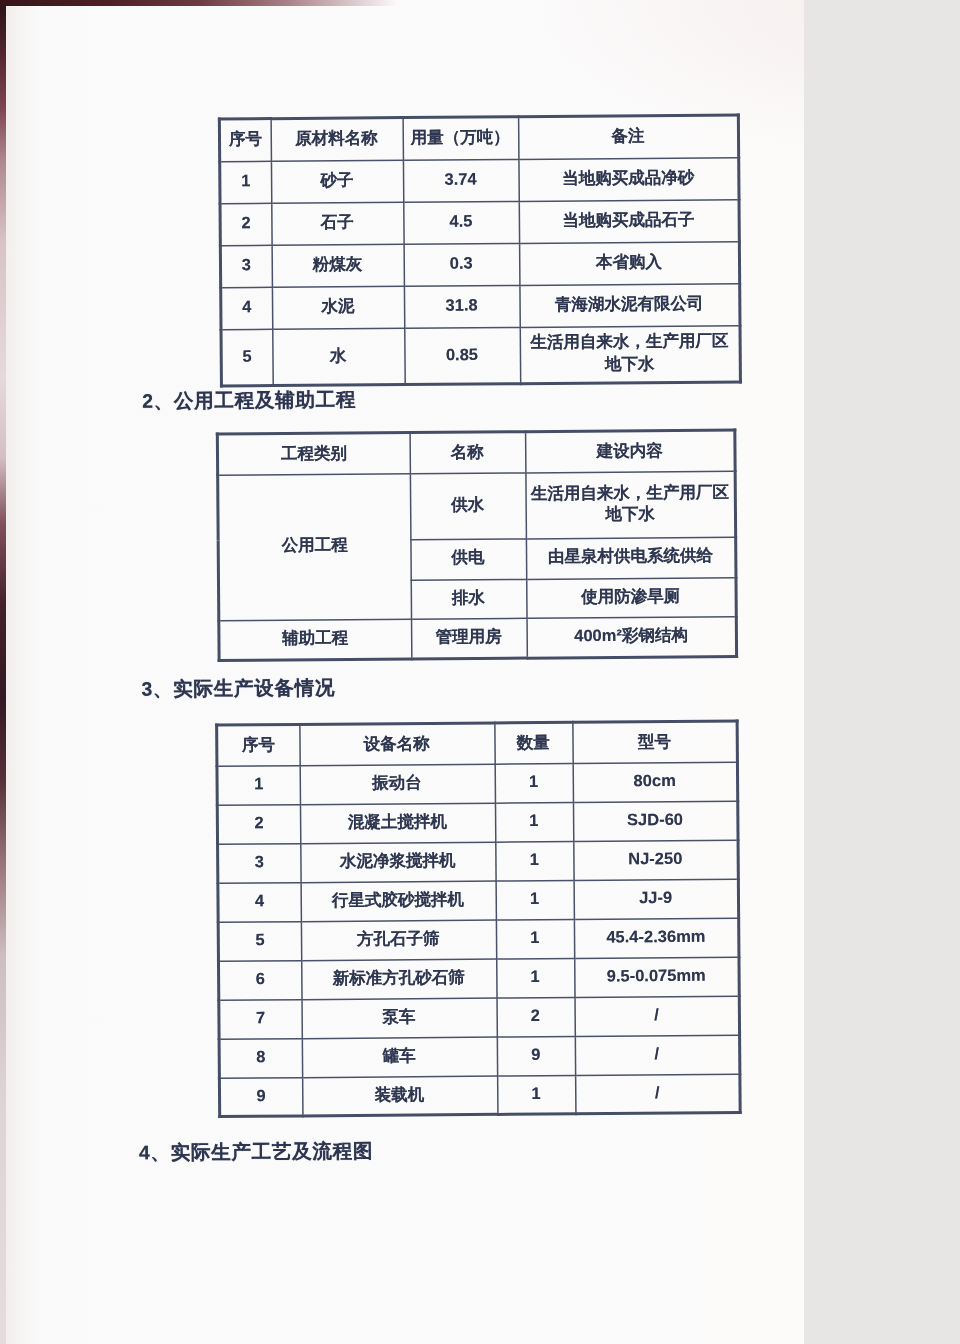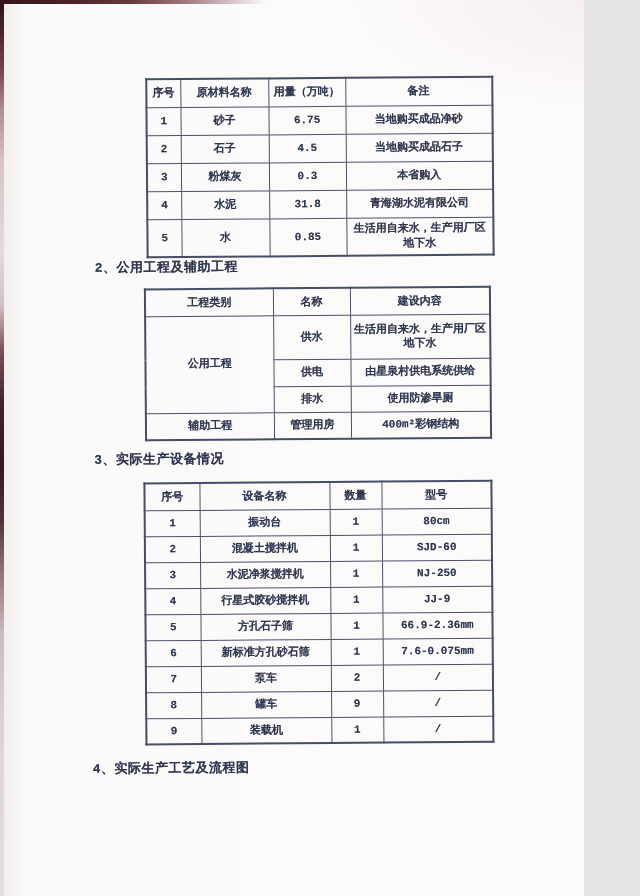--- a/index.html
+++ b/index.html
@@ -1,21 +1,21 @@
 <!DOCTYPE html>
 <html><head>
 <meta charset="utf-8">
 <style>
   html,body{margin:0;padding:0;background:#e8e6e4;}
   .stage{
-    position:relative;width:584px;height:896px;overflow:hidden;
+    position:relative;width:536px;height:896px;overflow:hidden;
     background:
       radial-gradient(ellipse 420px 160px at 640px 0px, rgba(238,218,220,0.45), rgba(238,218,220,0) 70%),
       linear-gradient(to right, #f1ecec 0px, #fbfafa 26px, #fcfbfa 100%);
-    font-family:Liberation Mono, monospace;
+    font-family:Liberation Sans, sans-serif;
   }
   .tilt{position:absolute;inset:0;transform:rotate(-0.45deg);transform-origin:320px 430px;}
   .edge-left{
     position:absolute;left:0;top:0;width:4px;height:896px;z-index:5;
     background:linear-gradient(to bottom,
       #2a1216 0%, #53262e 4%, #7e4450 8%, #b08890 12%, #d8c3c6 18%,
       #e6d9db 28%, #d4c0c4 34%, #80505b 39%, #44212c 45%, #341823 52%,
       #573039 58%, #997178 64%, #ccbdc0 71%, #ded4d6 82%, #e5dcde 100%);
   }
   .edge-top{
@@ -72,21 +72,21 @@
       <tbody>
           <tr>
         <th>序号</th>
         <th>原材料名称</th>
         <th>用量（万吨）</th>
         <th>备注</th>
       </tr>
       <tr>
         <td>1</td>
         <td>砂子</td>
-        <td>6.75</td>
+        <td>3.74</td>
         <td>当地购买成品净砂</td>
       </tr>
       <tr>
         <td>2</td>
         <td>石子</td>
         <td>4.5</td>
         <td>当地购买成品石子</td>
       </tr>
       <tr>
         <td>3</td>
@@ -181,27 +181,27 @@
       <tr>
         <td>4</td>
         <td>行星式胶砂搅拌机</td>
         <td>1</td>
         <td>JJ-9</td>
       </tr>
       <tr>
         <td>5</td>
         <td>方孔石子筛</td>
         <td>1</td>
-        <td>66.9-2.36mm</td>
+        <td>45.4-2.36mm</td>
       </tr>
       <tr>
         <td>6</td>
         <td>新标准方孔砂石筛</td>
         <td>1</td>
-        <td>7.6-0.075mm</td>
+        <td>9.5-0.075mm</td>
       </tr>
       <tr>
         <td>7</td>
         <td>泵车</td>
         <td>2</td>
         <td>/</td>
       </tr>
       <tr>
         <td>8</td>
         <td>罐车</td>

